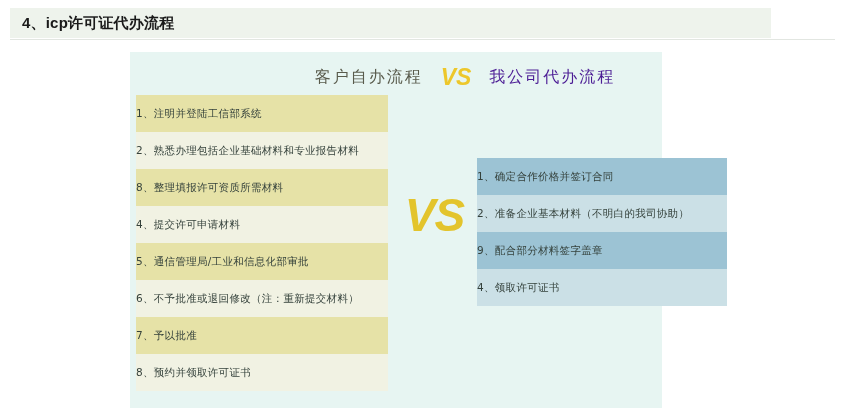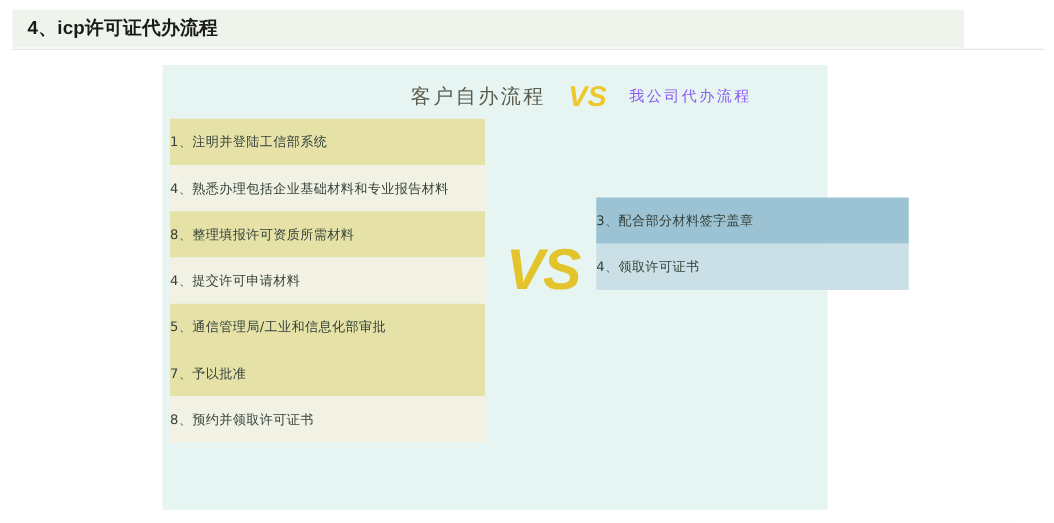--- a/index.html
+++ b/index.html
@@ -83,22 +83,22 @@
     font-size: 23px;
     font-weight: bold;
     font-style: italic;
     color: #edc72b;
     margin: 0 18px;
     letter-spacing: 0px;
     line-height: 1;
   }
   .title-right {
     font-family: Liberation Sans, sans-serif;
-    font-size: 12px;
-    color: #8b5cf6;
+    font-size: 16px;
+    color: #4c1d95;
     letter-spacing: 2px;
     white-space: nowrap;
   }
 
   
   .col {
     position: absolute;
   }
   .col-left  { left: 6px;  top: 43px;  width: 252px; }
   .col-right { left: 347px; top: 106px; width: 250px; }
@@ -148,29 +148,32 @@
   <div class="panel">
 
     <div class="panel-title">
       <span class="title-left">客户自办流程</span>
       <span class="title-vs">VS</span>
       <span class="title-right">我公司代办流程</span>
     </div>
 
     <div class="col col-left">
       <div class="step odd-y">1、注明并登陆工信部系统</div>
-      <div class="step even-y">4、熟悉办理包括企业基础材料和专业报告材料</div>
+      <div class="step even-y">2、熟悉办理包括企业基础材料和专业报告材料</div>
       <div class="step odd-y">8、整理填报许可资质所需材料</div>
       <div class="step even-y">4、提交许可申请材料</div>
       <div class="step odd-y">5、通信管理局/工业和信息化部审批</div>
+      <div class="step even-y">6、不予批准或退回修改（注：重新提交材料）</div>
       <div class="step odd-y">7、予以批准</div>
       <div class="step even-y">8、预约并领取许可证书</div>
     </div>
 
     <div class="center-vs">VS</div>
 
     <div class="col col-right">
-      <div class="step odd-b">3、配合部分材料签字盖章</div>
+      <div class="step odd-b">1、确定合作价格并签订合同</div>
+      <div class="step even-b">2、准备企业基本材料（不明白的我司协助）</div>
+      <div class="step odd-b">9、配合部分材料签字盖章</div>
       <div class="step even-b">4、领取许可证书</div>
     </div>
 
   </div>
 </div>
 
 </body></html>

